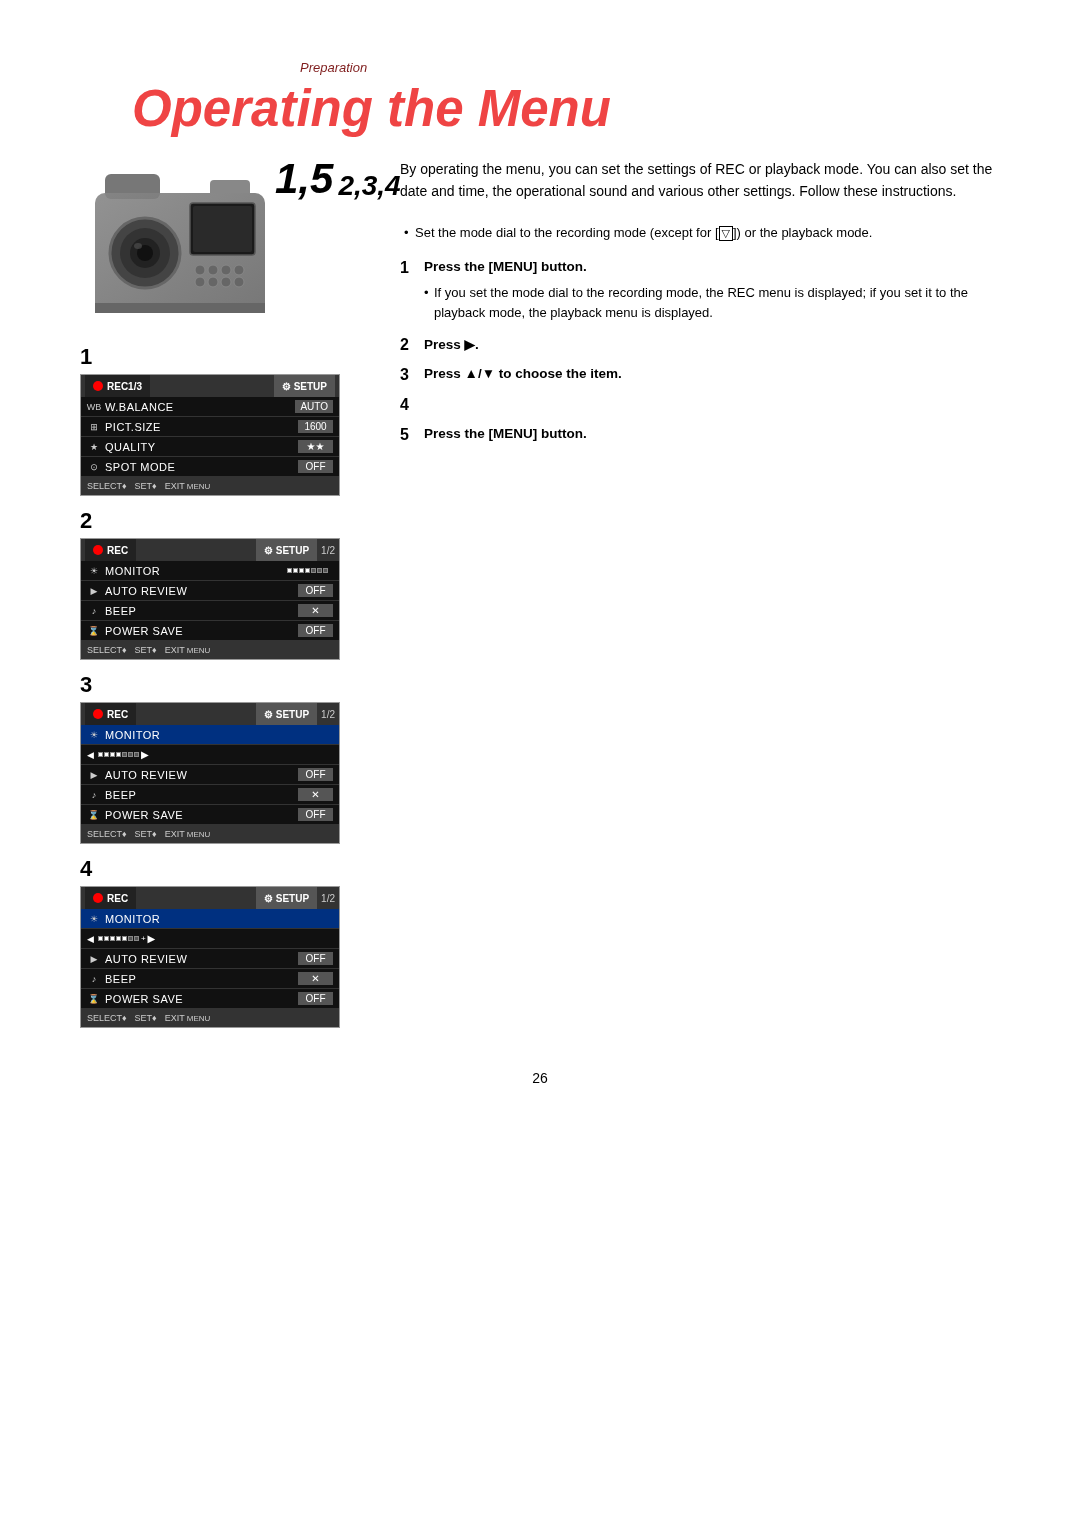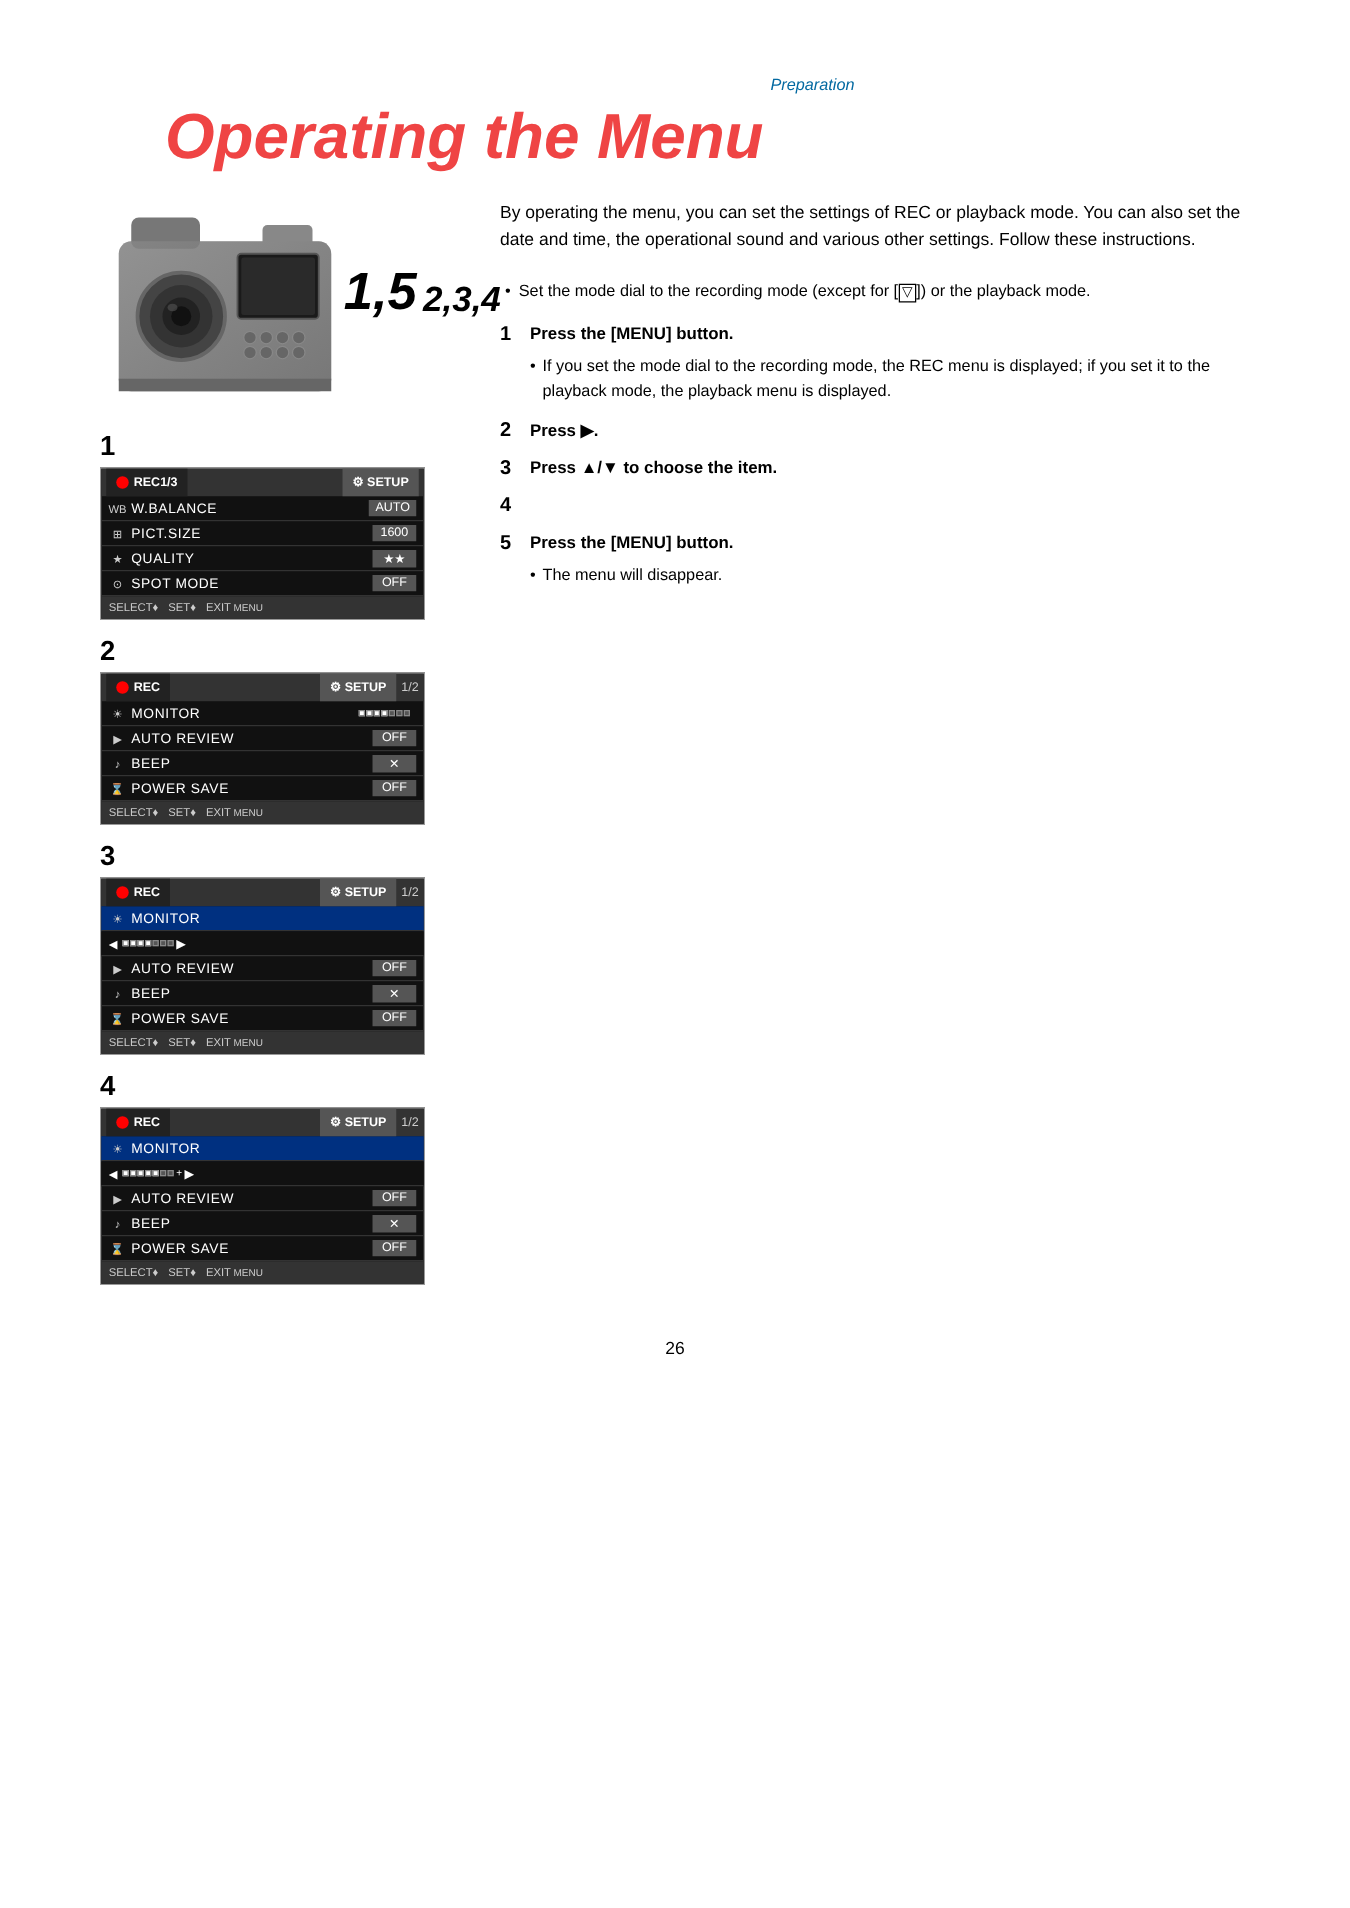--- a/index.html
+++ b/index.html
@@ -6,24 +6,23 @@
     body {
       background: #fff;
       font-family: Arial, sans-serif;
       width: 1080px;
       min-height: 1526px;
       position: relative;
       padding: 60px 80px 80px 80px;
     }
 
     .preparation-label {
-      text-align: center;
       font-style: italic;
       font-size: 13px;
-      color: #0369a1;
+      color: #7f1d1d;
       margin-bottom: 4px;
       margin-left: 220px;
     }
 
     .page-title {
       font-size: 51px;
       font-style: italic;
       font-weight: bold;
       color: #ef4444;
       margin-bottom: 20px;
@@ -42,21 +41,21 @@
     }
 
     .right-column {
       flex: 1;
       padding-top: 0px;
     }
 
     
     .camera-container {
       display: flex;
-      align-items: center;
+      align-items: flex-start;
       margin-bottom: 26px;
     }
 
     .camera-img {
       width: 200px;
       height: 160px;
       position: relative;
     }
 
     .camera-label {
@@ -625,23 +624,20 @@
         <div class="step-label-row">
           <span class="step-num-big">4</span>
         </div>
       </div>
 
       <div class="step-item">
         <div class="step-label-row">
           <span class="step-num-big">5</span>
           <span class="step-desc">Press the [MENU] button.</span>
         </div>
-        <ul class="step-note">
-          <li>The menu will disappear.</li>
-        </ul>
       </div>
 
     </div>
 
   </div>
 
 </div>
 
 <div class="page-number">26</div>
 

